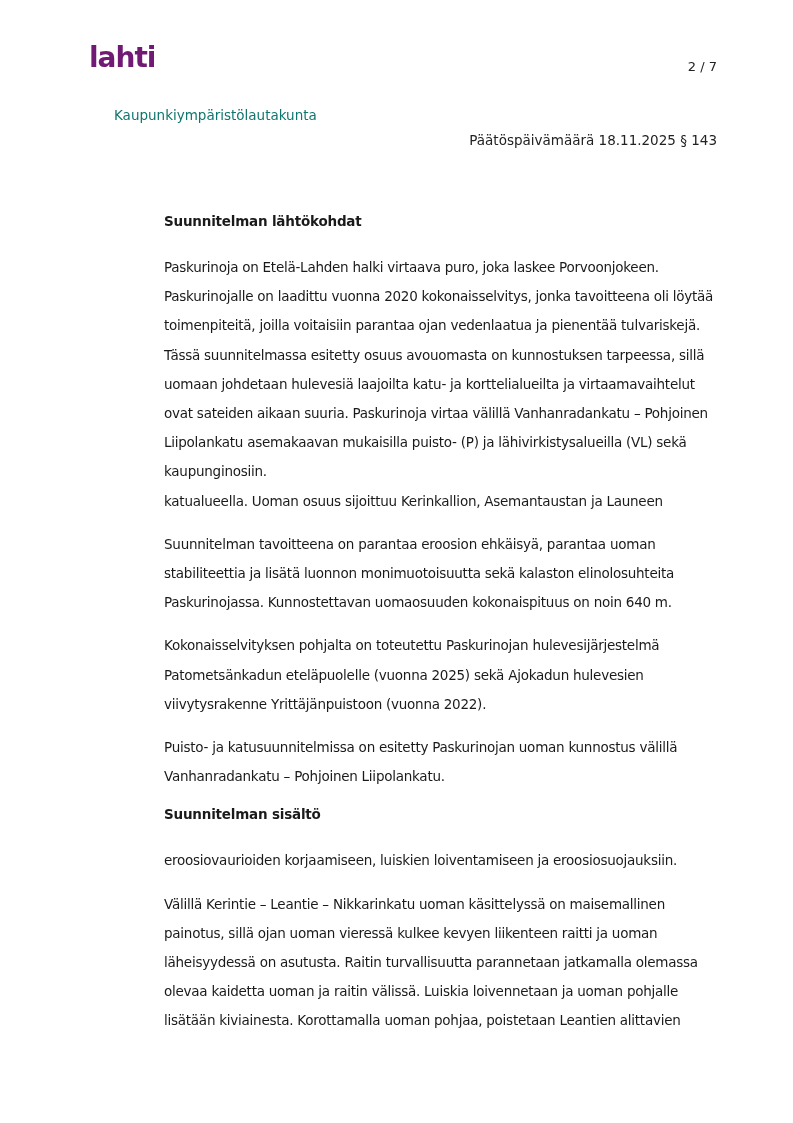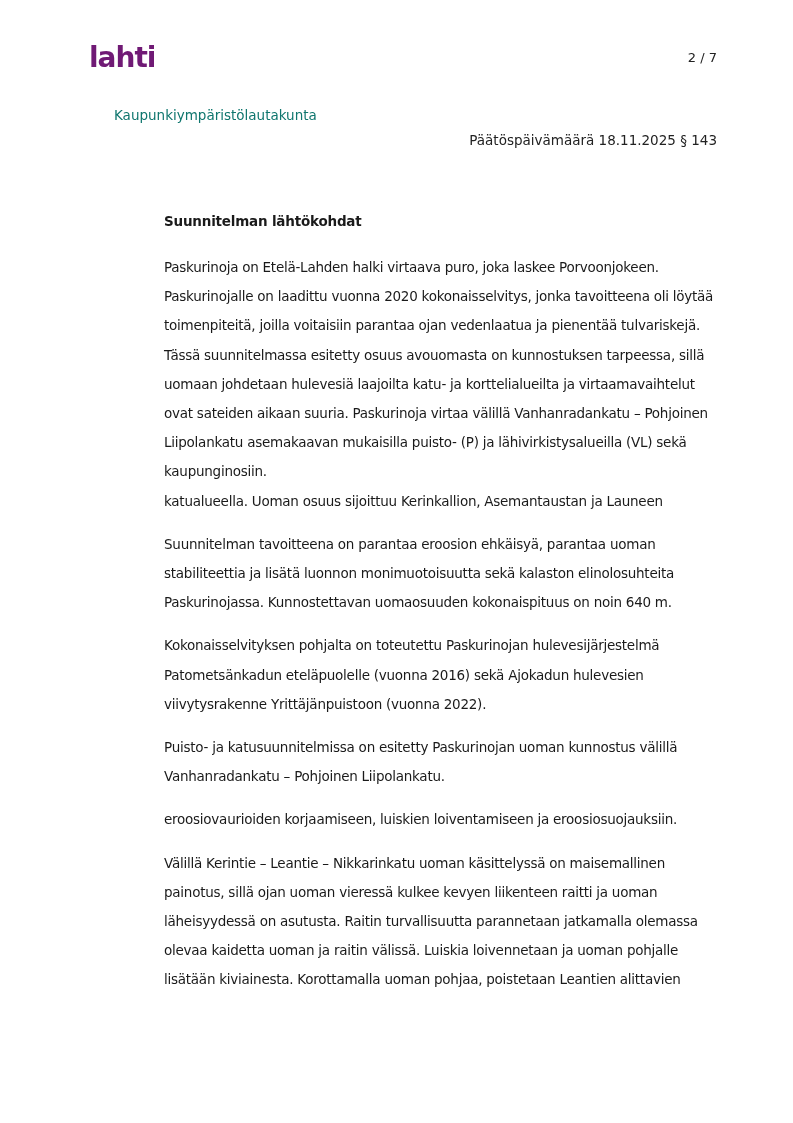--- a/index.html
+++ b/index.html
@@ -1,20 +1,20 @@
 <!DOCTYPE html>
 <html><head>
 <meta charset="utf-8">
 <style>
   html, body { margin: 0; padding: 0; background: #ffffff; }
   body { width: 793px; height: 1123px; position: relative; overflow: hidden;
          font-family: "DejaVu Sans", sans-serif; color: #1a1a1a; }
   .logo { position: absolute; left: 89px; top: 44px; font-family: "DejaVu Sans", sans-serif;
           font-weight: bold; font-size: 28px; letter-spacing: -1px; color: #701a75; line-height: 1; }
-  .pagenum { position: absolute; right: 76px; top: 50px; font-size: 13px; color: #222; }
+  .pagenum { position: absolute; right: 76px; top: 59px; font-size: 13px; color: #222; }
   .hdr-left { position: absolute; left: 72px; top: 107px; font-size: 13.5px; color: #0f766e; margin-left: 42px; }
   .hdr-right { position: absolute; right: 76px; top: 107px; font-size: 13.5px; color: #222; margin-top: 25px; }
   .content { position: absolute; left: 164px; top: 180px; width: 560px; margin-top: 32px; }
   .h { font-weight: bold; font-size: 13.5px; margin: 0 0 22px 0; line-height: 19px; letter-spacing: -0.2px; }
   .p { font-size: 13.5px; line-height: 29.2px; margin: 0 0 14px 0; letter-spacing: -0.25px; white-space: nowrap; }
   .p span { display: block; }
 </style>
 </head>
 <body>
 
@@ -36,27 +36,28 @@
     <span>kaupunginosiin.</span>
     <span>katualueella. Uoman osuus sijoittuu Kerinkallion, Asemantaustan ja Launeen</span>
   </div>
   <div class="p">
     <span>Suunnitelman tavoitteena on parantaa eroosion ehkäisyä, parantaa uoman</span>
     <span>stabiliteettia ja lisätä luonnon monimuotoisuutta sekä kalaston elinolosuhteita</span>
     <span>Paskurinojassa.  Kunnostettavan uomaosuuden kokonaispituus on noin 640 m.</span>
   </div>
   <div class="p">
     <span>Kokonaisselvityksen pohjalta on toteutettu Paskurinojan hulevesijärjestelmä</span>
-    <span>Patometsänkadun eteläpuolelle (vuonna 2016) sekä Ajokadun hulevesien</span>
+    <span>Patometsänkadun eteläpuolelle (vuonna 2025) sekä Ajokadun hulevesien</span>
     <span>viivytysrakenne Yrittäjänpuistoon (vuonna 2022).</span>
   </div>
   <div class="p">
     <span>Puisto- ja katusuunnitelmissa on esitetty Paskurinojan uoman kunnostus välillä</span>
     <span>Vanhanradankatu – Pohjoinen Liipolankatu.</span>
   </div>
+  <div class="h" style="margin-top:6px">Suunnitelman sisältö</div>
   <div class="p">
     <span>eroosiovaurioiden korjaamiseen, luiskien loiventamiseen ja eroosiosuojauksiin.</span>
   </div>
   <div class="p">
     <span>Välillä Kerintie – Leantie – Nikkarinkatu uoman käsittelyssä on maisemallinen</span>
     <span>painotus, sillä ojan uoman vieressä  kulkee kevyen liikenteen raitti ja uoman</span>
     <span>läheisyydessä on asutusta. Raitin turvallisuutta parannetaan jatkamalla olemassa</span>
     <span>olevaa kaidetta uoman ja raitin välissä.  Luiskia loivennetaan ja uoman pohjalle</span>
     <span>lisätään kiviainesta. Korottamalla uoman pohjaa, poistetaan Leantien alittavien</span>
   </div>

